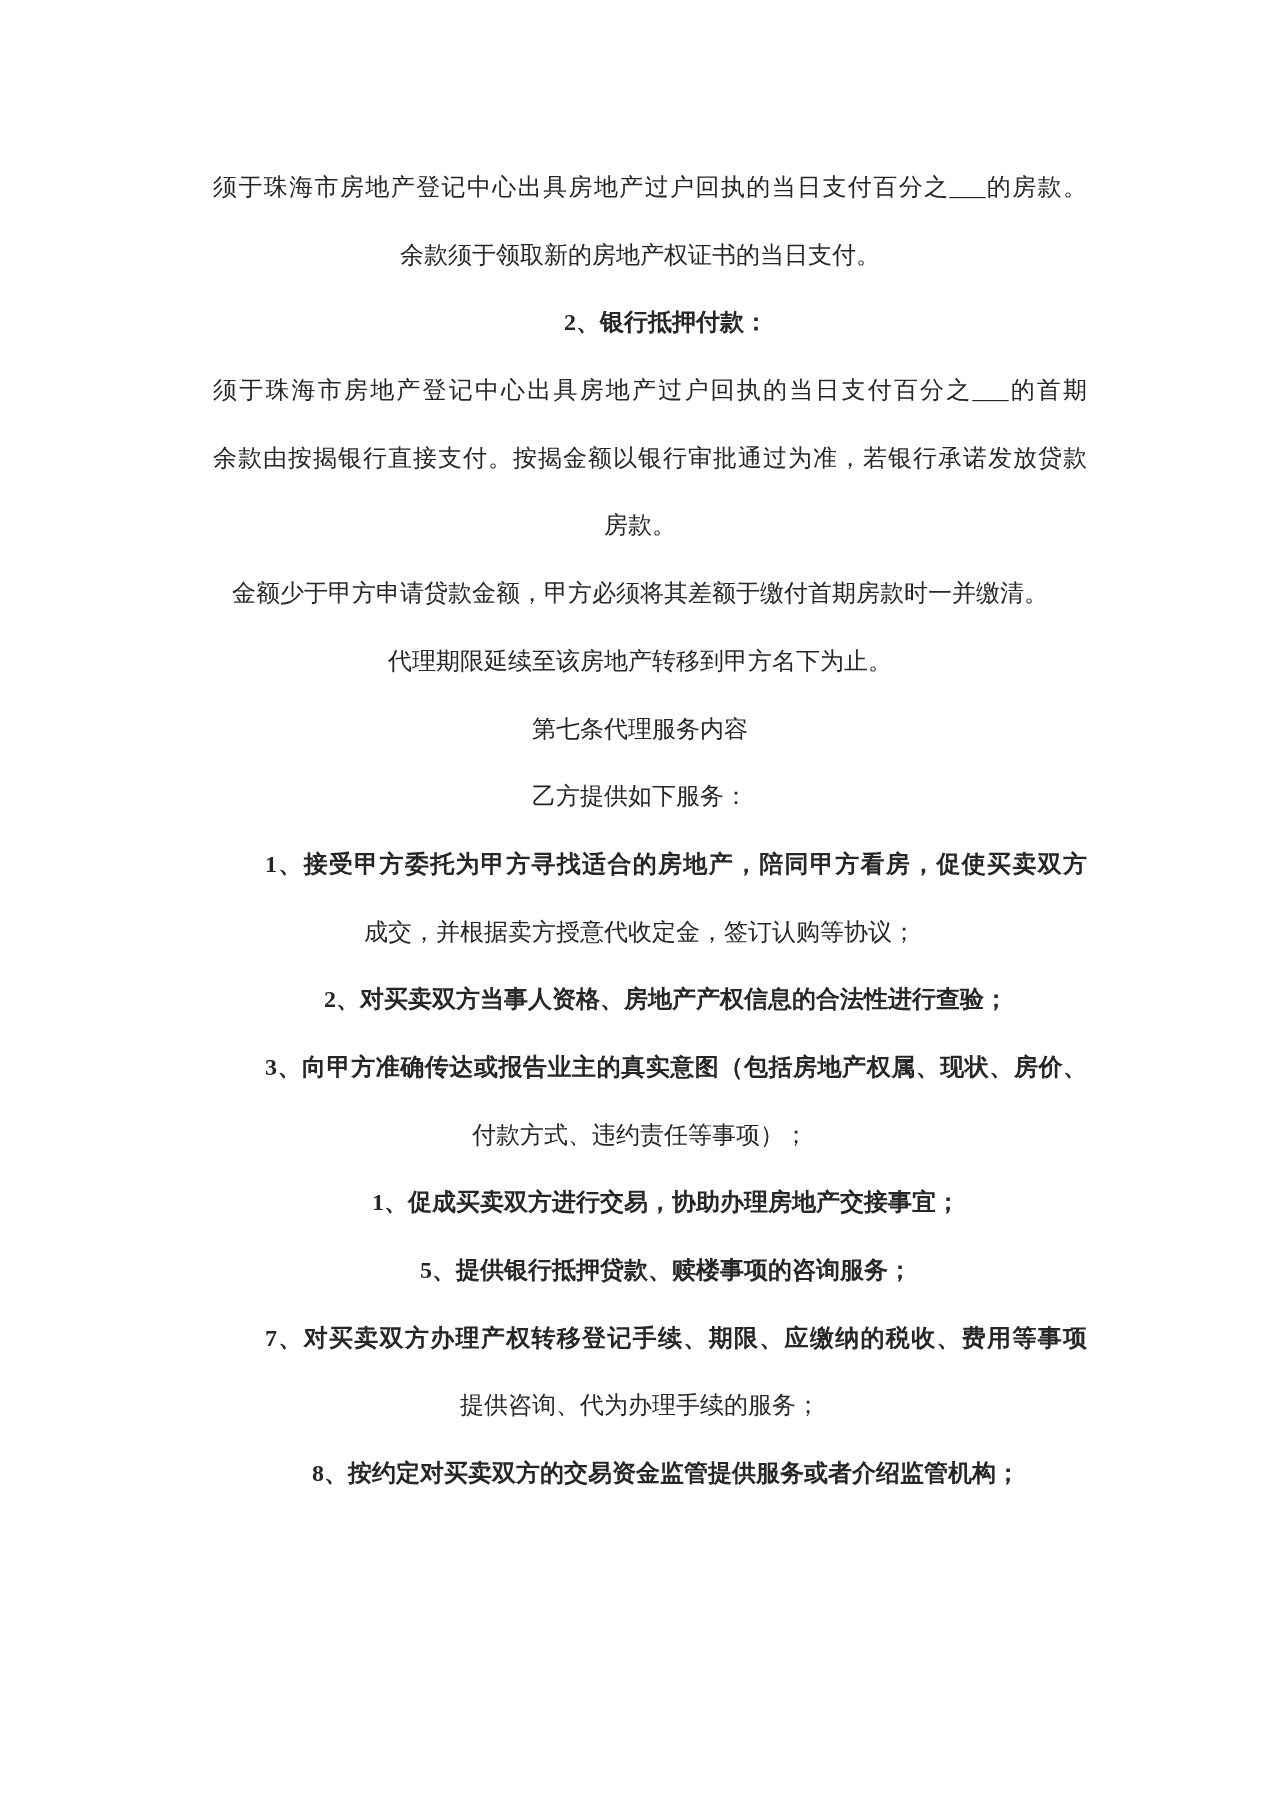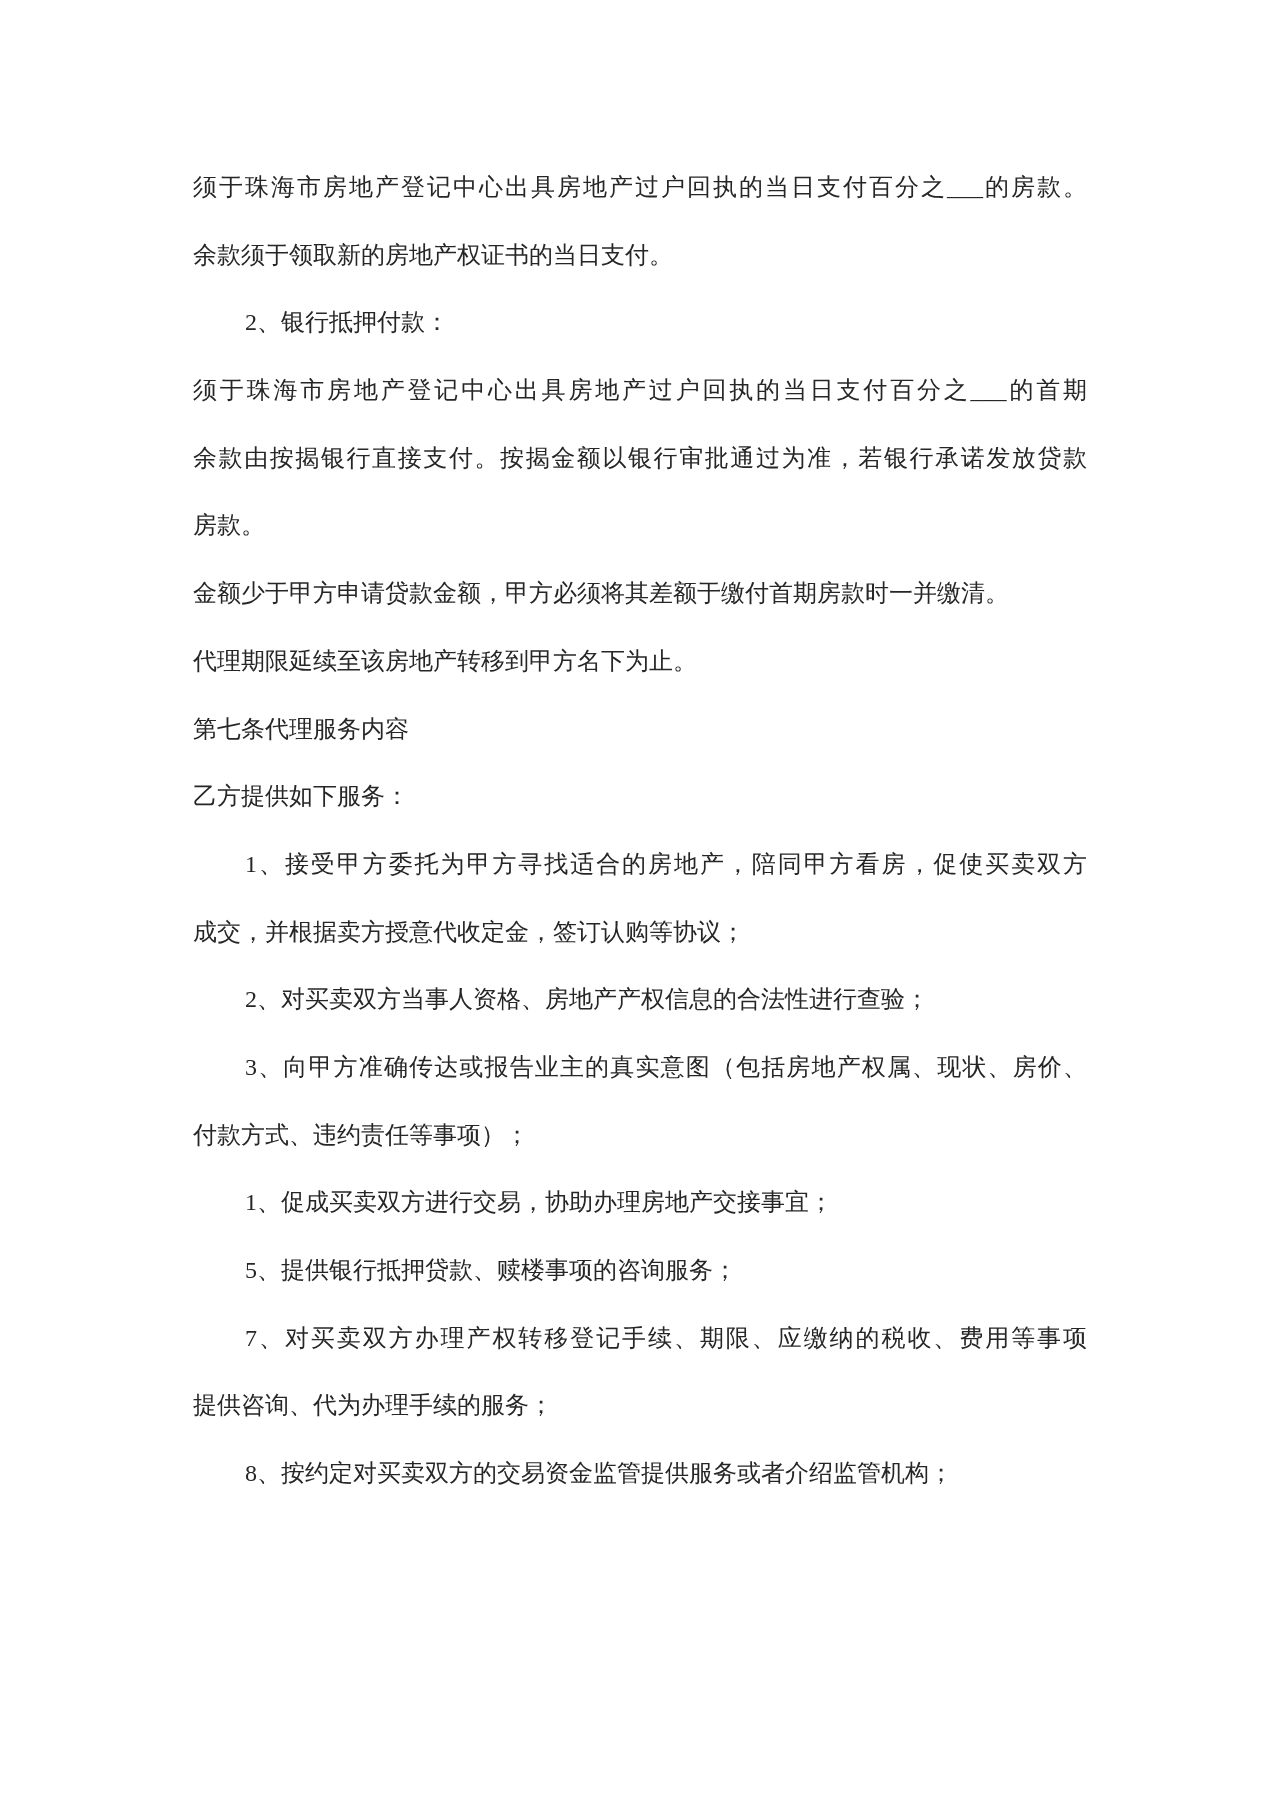--- a/index.html
+++ b/index.html
@@ -29,30 +29,33 @@
     width: 894px;
     overflow: hidden;
   }
   .line {
     height: 67.7px;
     line-height: 67.7px;
     font-size: 24px;
     color: #262626;
     white-space: nowrap;
     overflow: hidden;
+    text-align: center;
   }
   .line.indent {
     padding-left: 52px;
+    font-weight: bold;
   }
   .line.fill {
     white-space: normal;
     text-align: justify;
     text-align-last: justify;
     height: 67.7px;
     overflow: hidden;
+    margin-left: 20px;
   }
 </style>
 </head>
 <body>
 
 <div class="page">
   <div class="text-block">
       <div class="line fill">须于珠海市房地产登记中心出具房地产过户回执的当日支付百分之___的房款。</div>
       <div class="line">余款须于领取新的房地产权证书的当日支付。</div>
       <div class="line indent">2、银行抵押付款：</div>

